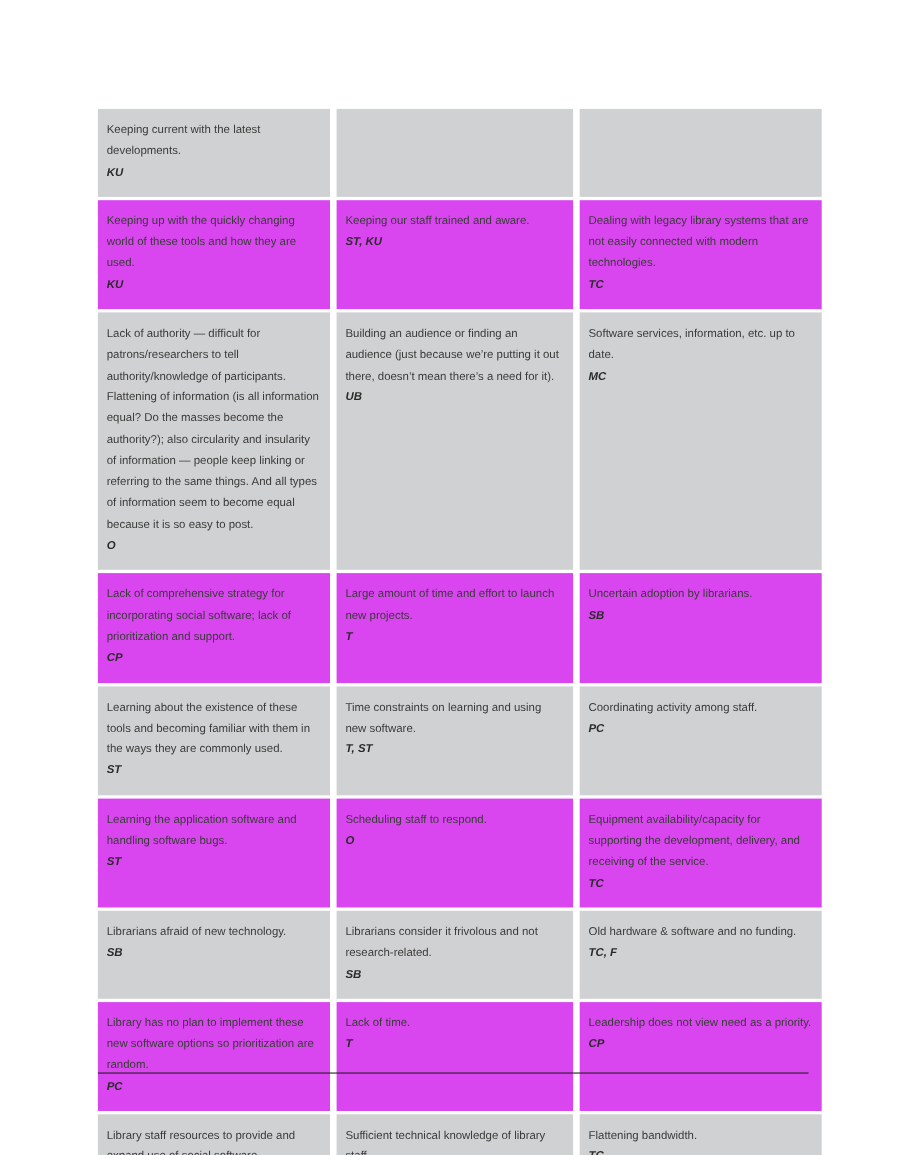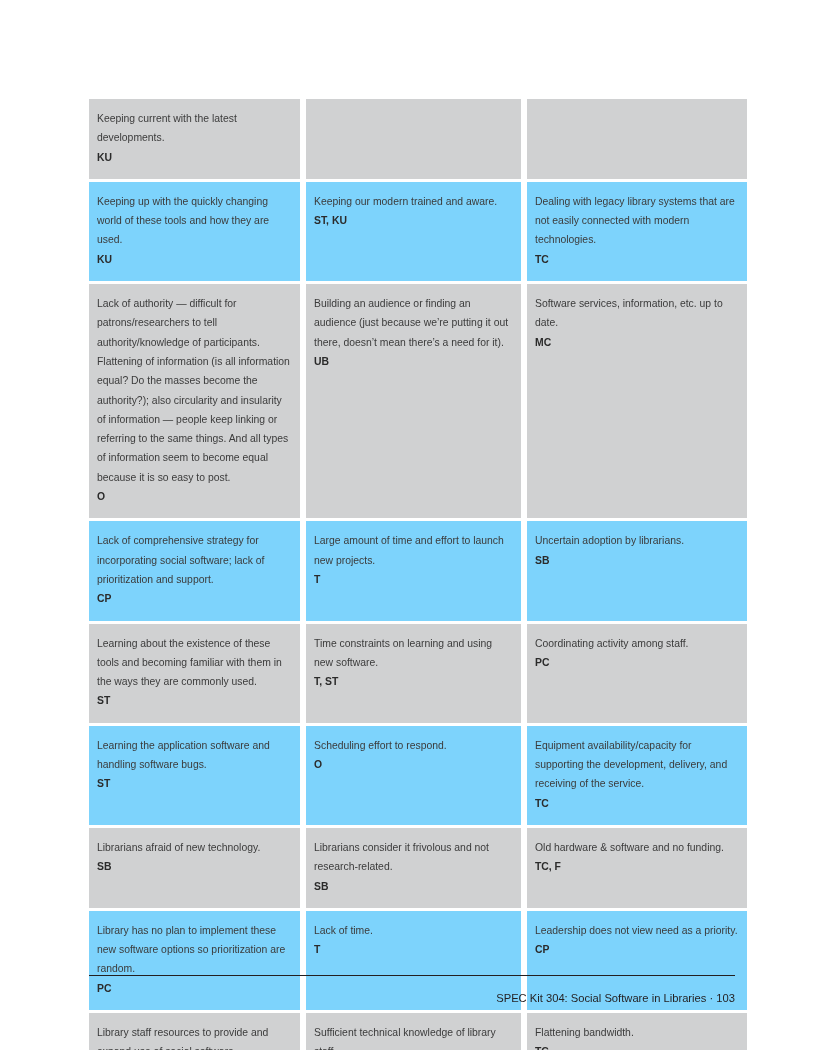--- a/index.html
+++ b/index.html
@@ -35,31 +35,32 @@
   }
   table.data-table td {
     vertical-align: top;
     padding: 10px 9px 12px 8px;
     font-size: 10.4px;
     line-height: 19.3px;
     color: #3b3b3b;
     font-family: "Liberation Sans", sans-serif;
   }
   tr.shade-dark td { background: #d0d1d2; }
-  tr.shade-light td { background: #7dd3fc; }
+  tr.shade-light td { background: #d946ef; }
   col.c1 { width: 211px; }
   col.c2 { width: 215px; }
   col.c3 { width: 220px; }
   .cell-text {
     display: block;
     white-space: pre-line;
   }
   .code {
     font-weight: bold;
     color: #2b2b2b;
+    font-style: italic;
   }
   .footer-rule {
     position: absolute;
     left: 89px;
     top: 975px;
     width: 646px;
     height: 1px;
     background: #231f20;
   }
   .footer-text {
@@ -91,21 +92,21 @@
             <td><span class="cell-text">Keeping current with the latest developments. </span><span class="code">KU</span></td>
             <td>
               <span class="cell-text"></span>
             </td>
             <td>
               <span class="cell-text"></span>
             </td>
           </tr>
           <tr class="shade-light">
             <td><span class="cell-text">Keeping up with the quickly changing world of these tools and how they are used. </span><span class="code">KU</span></td>
-            <td><span class="cell-text">Keeping our modern trained and aware.
+            <td><span class="cell-text">Keeping our staff trained and aware.
 </span><span class="code">ST, KU</span></td>
             <td><span class="cell-text">Dealing with legacy library systems that are not easily connected with modern technologies. </span><span class="code">TC</span></td>
           </tr>
           <tr class="shade-dark">
             <td><span class="cell-text">Lack of authority — difficult for patrons/researchers to tell authority/knowledge of participants. Flattening of information (is all information equal? Do the masses become the authority?); also circularity and insularity of information — people keep linking or referring to the same things. And all types of information seem to become equal because it is so easy to post. </span><span class="code">O</span></td>
             <td><span class="cell-text">Building an audience or finding an audience (just because we’re putting it out there, doesn’t mean there’s a need for it).
 </span><span class="code">UB</span></td>
             <td><span class="cell-text">Software services, information, etc. up to date.
 </span><span class="code">MC</span></td>
           </tr>
@@ -119,21 +120,21 @@
           <tr class="shade-dark">
             <td><span class="cell-text">Learning about the existence of these tools and becoming familiar with them in the ways they are commonly used. </span><span class="code">ST</span></td>
             <td><span class="cell-text">Time constraints on learning and using new software.
 </span><span class="code">T, ST</span></td>
             <td><span class="cell-text">Coordinating activity among staff.
 </span><span class="code">PC</span></td>
           </tr>
           <tr class="shade-light">
             <td><span class="cell-text">Learning the application software and handling software bugs.
 </span><span class="code">ST</span></td>
-            <td><span class="cell-text">Scheduling effort to respond.
+            <td><span class="cell-text">Scheduling staff to respond.
 </span><span class="code">O</span></td>
             <td><span class="cell-text">Equipment availability/capacity for supporting the development, delivery, and receiving of the service. </span><span class="code">TC</span></td>
           </tr>
           <tr class="shade-dark">
             <td><span class="cell-text">Librarians afraid of new technology.
 </span><span class="code">SB</span></td>
             <td><span class="cell-text">Librarians consider it frivolous and not research-related. </span><span class="code">SB</span></td>
             <td><span class="cell-text">Old hardware &amp; software and no funding.
 </span><span class="code">TC, F</span></td>
           </tr>
@@ -152,15 +153,14 @@
               <span class="cell-text">Sufficient technical knowledge of library staff. </span>
             </td>
             <td><span class="cell-text">Flattening bandwidth.
 </span><span class="code">TC</span></td>
           </tr>
         </tbody>
     </table>
   </div>
 
   <div class="footer-rule"></div>
-  <div class="footer-text">SPEC Kit 304: Social Software in Libraries · 103</div>
 
 </div>
 
 </body></html>

